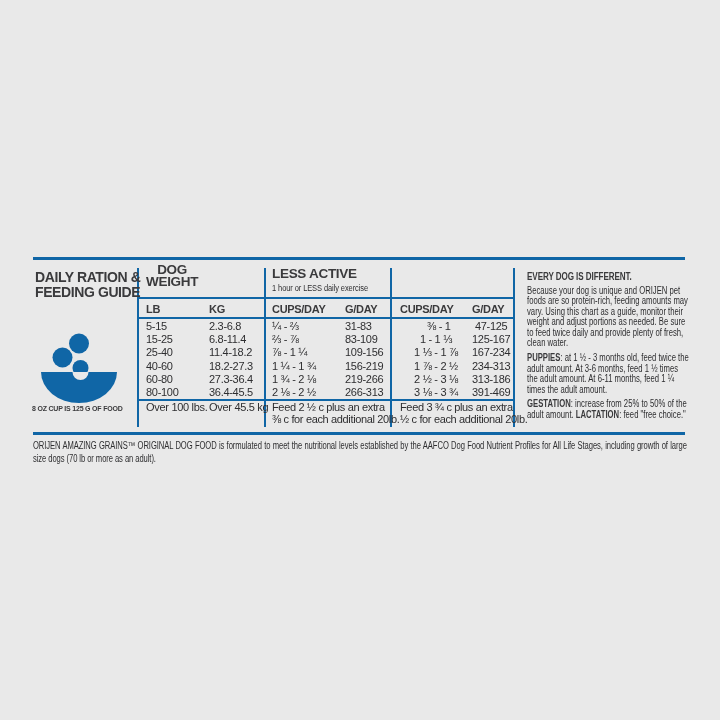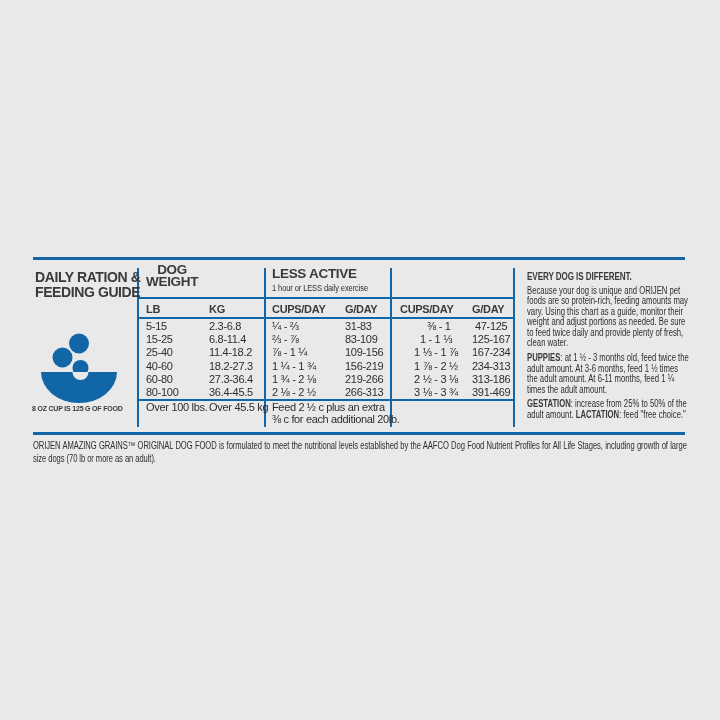--- a/index.html
+++ b/index.html
@@ -117,20 +117,24 @@
   </div>
 
   <div class="abs over-row" style="left:146px;">
     <span class="cell w-lb">Over 100 lbs.</span><span class="cell">Over 45.5 kg</span>
   </div>
 
   <div class="abs feed-note" style="left:272px;">
     <div>Feed 2 ½ c plus an extra</div>
     <div>⅜ c for each additional 20lb.</div>
   </div>
+  <div class="abs feed-note" style="left:400px;">
+    <div>Feed 3 ¾ c plus an extra</div>
+    <div>½ c for each additional 20lb.</div>
+  </div>
 
   <div class="abs info-col">
     <h4>EVERY DOG IS DIFFERENT.</h4>
     <p>Because your dog is unique and ORIJEN pet foods are so protein-rich, feeding amounts may vary. Using this chart as a guide, monitor their weight and adjust portions as needed. Be sure to feed twice daily and provide plenty of fresh, clean water.</p>
     <p><b>PUPPIES</b><span>: at 1 ½ - 3 months old, feed twice the adult amount. At 3-6 months, feed 1 ½ times the adult amount. At 6-11 months, feed 1 ¼ times the adult amount.</span></p>
     <p><b>GESTATION</b><span>: increase from 25% to 50% of the adult amount. </span><b>LACTATION</b><span>: feed "free choice."</span></p>
   </div>
 
   <div class="abs footer-text">ORIJEN AMAZING GRAINS™ ORIGINAL DOG FOOD is formulated to meet the nutritional levels established by the AAFCO Dog Food Nutrient Profiles for All Life Stages, including growth of large size dogs (70 lb or more as an adult).</div>
 

